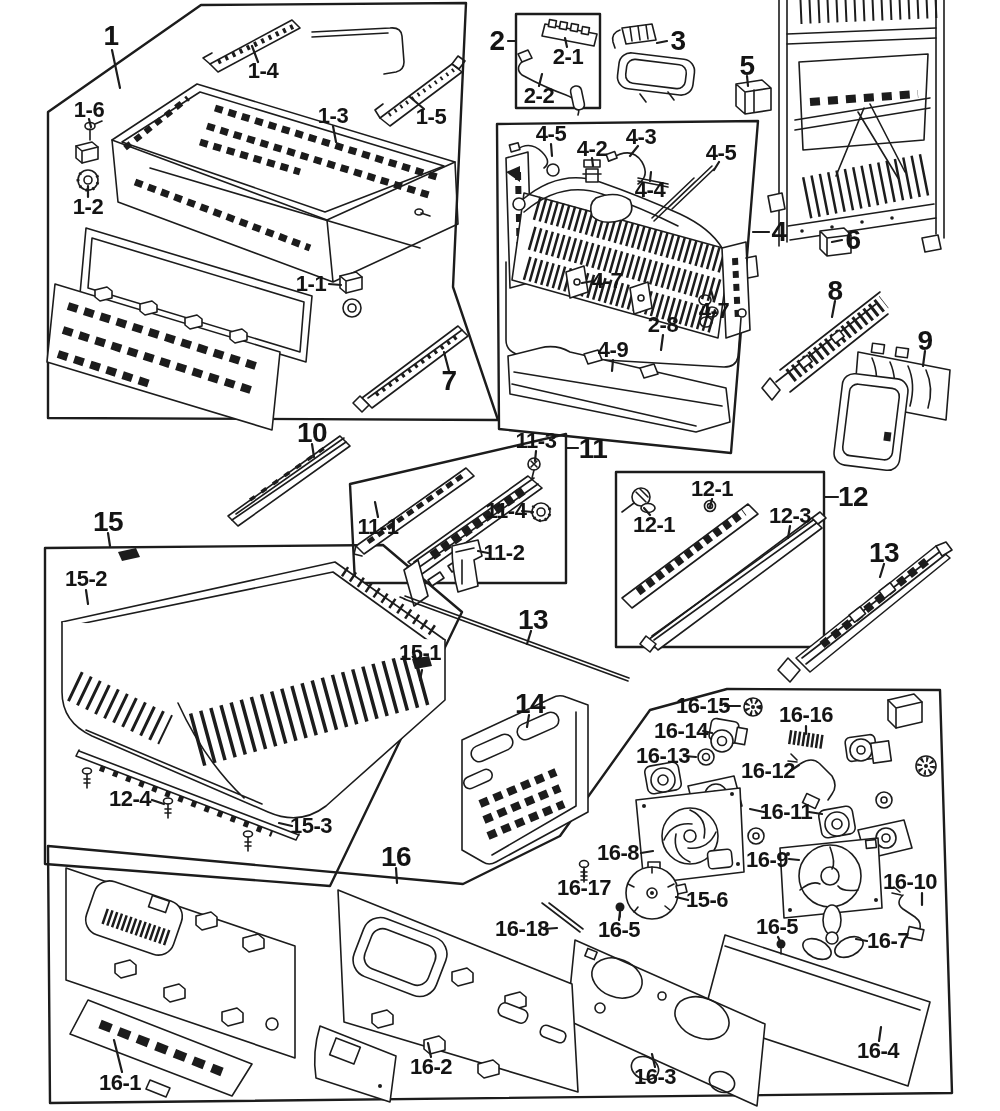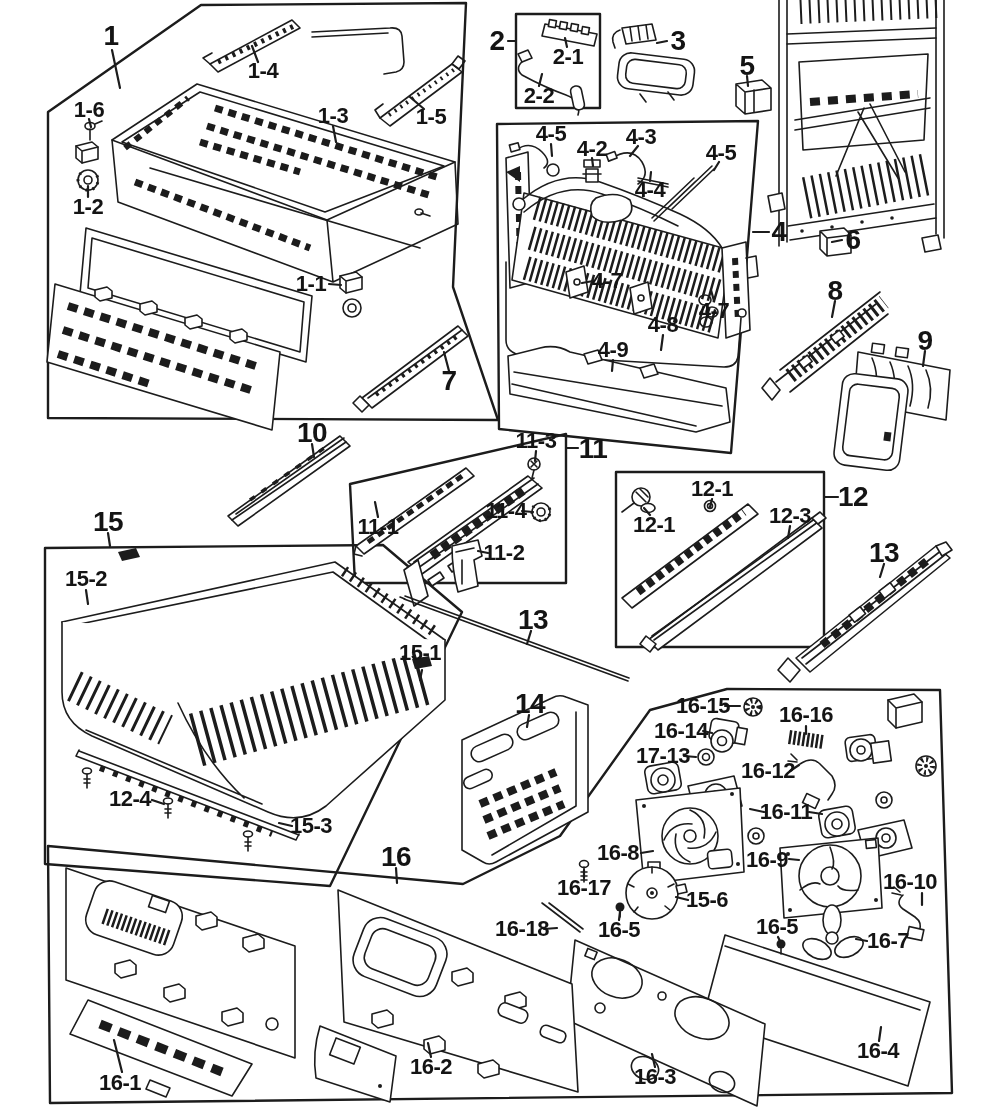--- a/index.html
+++ b/index.html
@@ -428,21 +428,21 @@
   <div class="lbl lg" style="left:747px;top:66px">5</div>
   <div class="lbl sm" style="left:551px;top:134px">4-5</div>
   <div class="lbl sm" style="left:592px;top:149px">4-2</div>
   <div class="lbl sm" style="left:641px;top:137px">4-3</div>
   <div class="lbl sm" style="left:650px;top:190px">4-4</div>
   <div class="lbl sm" style="left:721px;top:153px">4-5</div>
   <div class="lbl lg" style="left:779px;top:232px">4</div>
   <div class="lbl lg" style="left:853px;top:240px">6</div>
   <div class="lbl sm" style="left:607px;top:281px">4-7</div>
   <div class="lbl sm" style="left:714px;top:311px">4-7</div>
-  <div class="lbl sm" style="left:663px;top:325px">4-8</div>
+  <div class="lbl sm" style="left:663px;top:325px">2-8</div>
   <div class="lbl sm" style="left:613px;top:350px">4-9</div>
   <div class="lbl lg" style="left:835px;top:291px">8</div>
   <div class="lbl lg" style="left:925px;top:341px">9</div>
   <div class="lbl lg" style="left:312px;top:433px">10</div>
   <div class="lbl sm" style="left:536px;top:441px">11-3</div>
   <div class="lbl lg" style="left:593px;top:449px">11</div>
   <div class="lbl sm" style="left:378px;top:527px">11-1</div>
   <div class="lbl sm" style="left:506px;top:511px">11-4</div>
   <div class="lbl sm" style="left:504px;top:553px">11-2</div>
   <div class="lbl sm" style="left:712px;top:489px">12-1</div>
@@ -451,21 +451,21 @@
   <div class="lbl sm" style="left:790px;top:516px">12-3</div>
   <div class="lbl lg" style="left:884px;top:553px">13</div>
   <div class="lbl lg" style="left:108px;top:522px">15</div>
   <div class="lbl sm" style="left:86px;top:579px">15-2</div>
   <div class="lbl lg" style="left:533px;top:620px">13</div>
   <div class="lbl sm" style="left:420px;top:653px">15-1</div>
   <div class="lbl lg" style="left:530px;top:704px">14</div>
   <div class="lbl sm" style="left:703px;top:706px">16-15</div>
   <div class="lbl sm" style="left:806px;top:715px">16-16</div>
   <div class="lbl sm" style="left:681px;top:731px">16-14</div>
-  <div class="lbl sm" style="left:663px;top:756px">17-13</div>
+  <div class="lbl sm" style="left:663px;top:756px">16-13</div>
   <div class="lbl sm" style="left:768px;top:771px">16-12</div>
   <div class="lbl sm" style="left:786px;top:812px">16-11</div>
   <div class="lbl sm" style="left:130px;top:799px">12-4</div>
   <div class="lbl sm" style="left:311px;top:826px">15-3</div>
   <div class="lbl sm" style="left:618px;top:853px">16-8</div>
   <div class="lbl sm" style="left:767px;top:860px">16-9</div>
   <div class="lbl lg" style="left:396px;top:857px">16</div>
   <div class="lbl sm" style="left:910px;top:882px">16-10</div>
   <div class="lbl sm" style="left:584px;top:888px">16-17</div>
   <div class="lbl sm" style="left:707px;top:900px">15-6</div>

